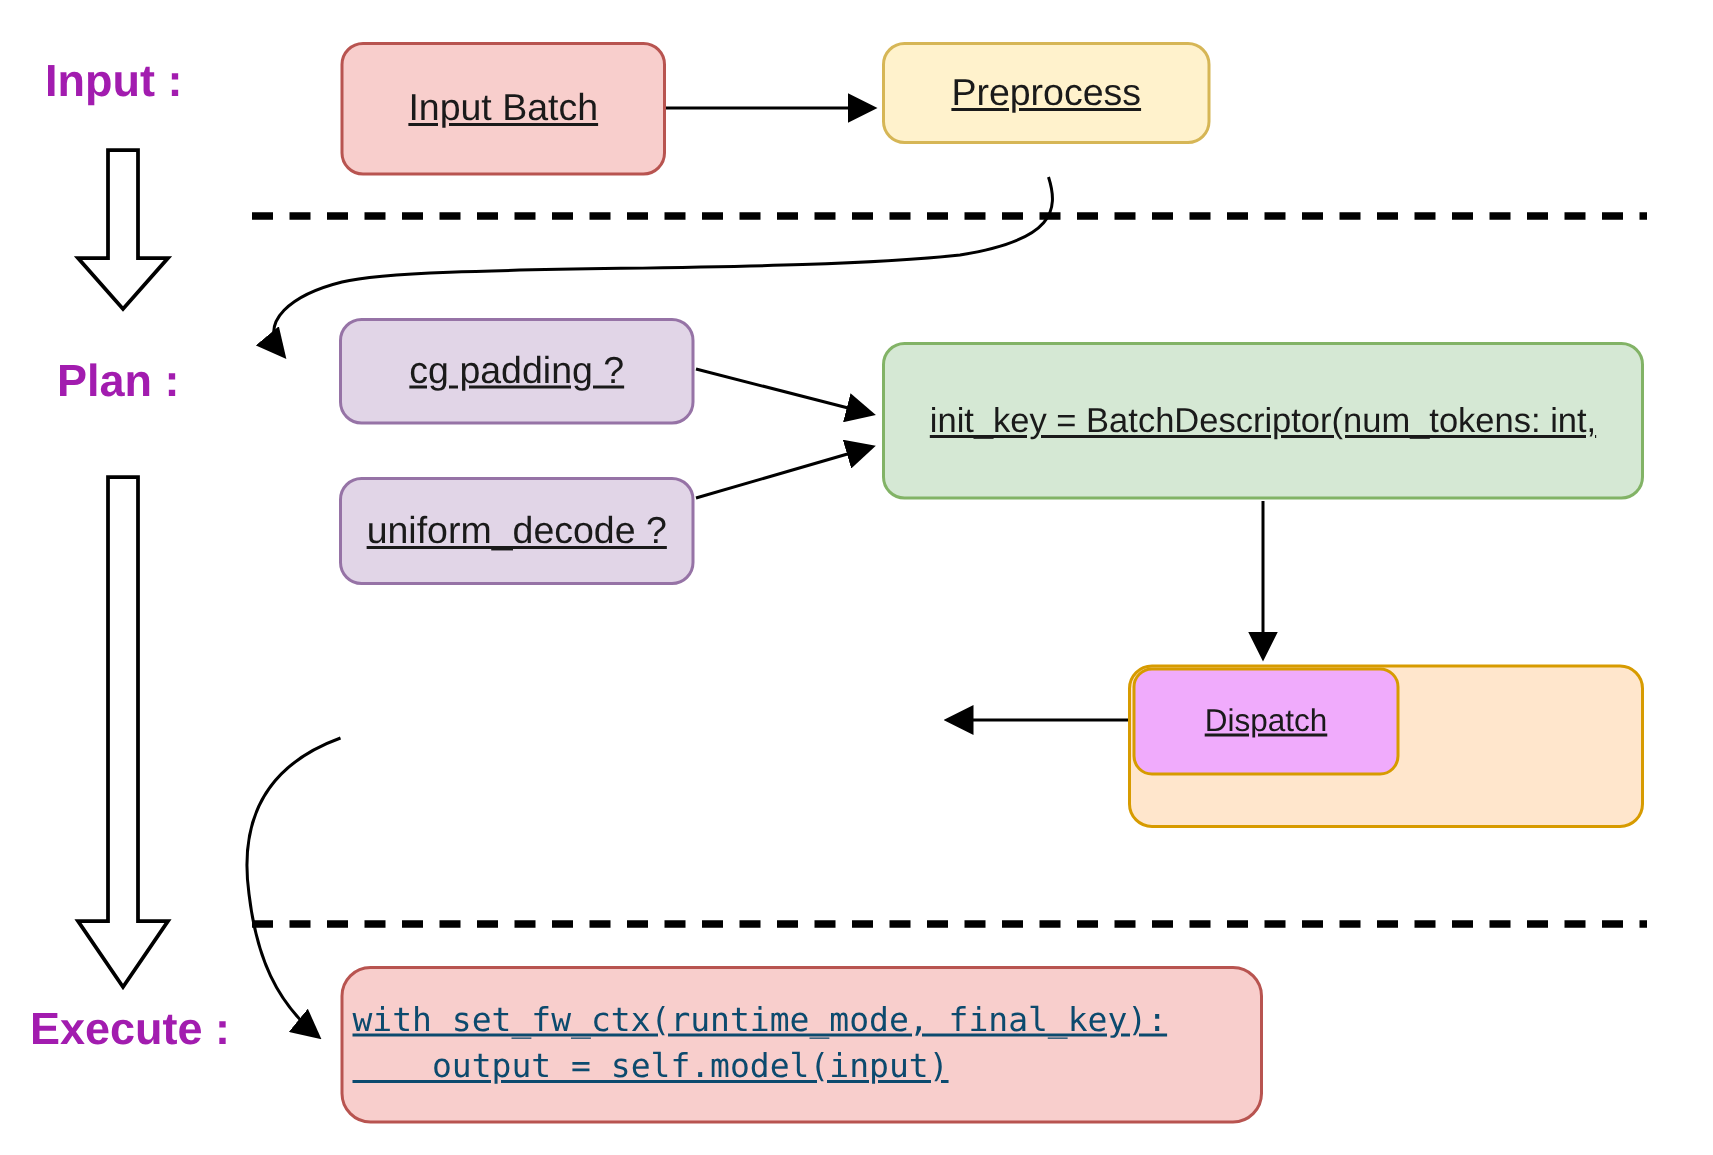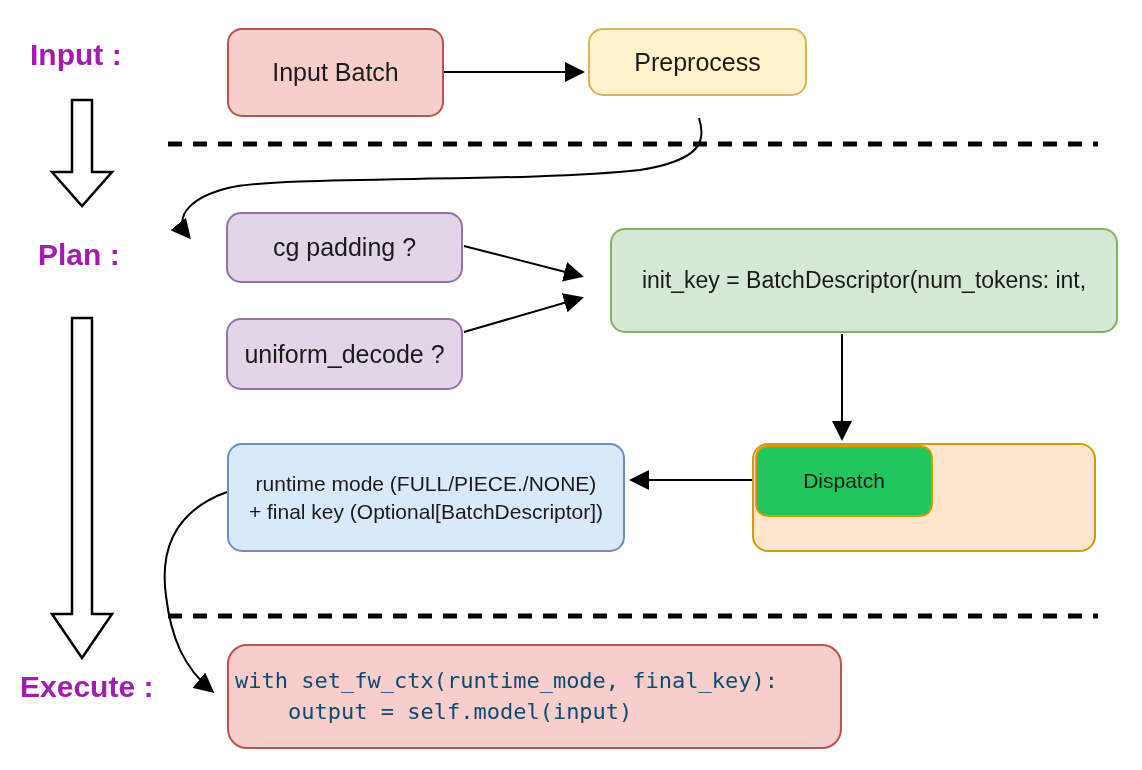--- a/index.html
+++ b/index.html
@@ -8,21 +8,21 @@
     font-family:"Liberation Sans", sans-serif;color:#1a1a1a;overflow:hidden;
   }
   .stage-label{position:absolute;font-weight:bold;font-size:30px;color:#a21caf;white-space:nowrap;}
   #input-label{left:30px;top:38px;}
   #plan-label{left:38px;top:238px;}
   #execute-label{left:20px;top:670px;}
 
   .node{
     position:absolute;box-sizing:border-box;border:2px solid #0ea5e9;border-radius:15px;
     display:flex;flex-direction:column;align-items:center;justify-content:center;
-    text-align:center;line-height:1.32;
+    text-align:center;line-height:1.32;text-decoration:underline;
   }
   .node .ln{white-space:pre;}
 
   #input-batch{left:227px;top:28px;width:217px;height:89px;font-size:25px;}
   #preprocess{left:588px;top:28px;width:219px;height:68px;font-size:25px;}
   #cg-padding{left:226px;top:212px;width:237px;height:71px;font-size:25px;}
   #uniform-decode{left:226px;top:318px;width:237px;height:72px;font-size:25px;}
   #init-key{left:588px;top:228px;width:508px;height:105px;font-size:23px;}
   #cudagraph-dispatcher{left:752px;top:443px;width:344px;height:109px;border-radius:16px;}
   #dispatch{left:755px;top:445px;width:178px;height:72px;font-size:21px;border-radius:13px;}
@@ -77,35 +77,31 @@
   </div>
 
   <div class="node" id="cg-padding" style="background-color: rgb(225, 213, 231); border-color: rgb(150, 115, 166);">
     <span class="ln">cg padding ?</span>
   </div>
 
   <div class="node" id="uniform-decode" style="background-color: rgb(225, 213, 231); border-color: rgb(150, 115, 166);">
     <span class="ln">uniform_decode ?</span>
   </div>
 
-  <div class="node" id="init-key" style="background-color: rgb(213, 232, 212); border-color: rgb(130, 179, 102); margin-left: 22px;">
+  <div class="node" id="init-key" style="background-color: rgb(213, 232, 212); border-color: rgb(130, 179, 102);">
     <span class="ln">init_key = BatchDescriptor(num_tokens: int,</span>
   </div>
 
   <div class="node" id="cudagraph-dispatcher" style="background-color: rgb(255, 230, 204); border-color: rgb(215, 155, 0);">
     
   </div>
 
-  <div class="node" id="dispatch" style="background-color: #22c55e; border-color: rgb(215, 155, 0);">
+  <div class="node" id="dispatch" style="background-color: #f0abfc; border-color: rgb(215, 155, 0);">
     <span class="ln">Dispatch</span>
   </div>
 
-  <div class="node" id="runtime-mode" style="background-color: rgb(218, 232, 252); border-color: rgb(108, 142, 191);">
-    <span class="ln">runtime mode (FULL/PIECE./NONE)</span>
-    <span class="ln">+ final key (Optional[BatchDescriptor])</span>
-  </div>
 
   <div class="node" id="execute-code" style="background-color: rgb(248, 206, 204); border-color: rgb(184, 84, 80);">
     <span class="ln">with set_fw_ctx(runtime_mode, final_key):</span>
     <span class="ln">    output = self.model(input)</span>
   </div>
 
 </div>
 
 </body></html>

